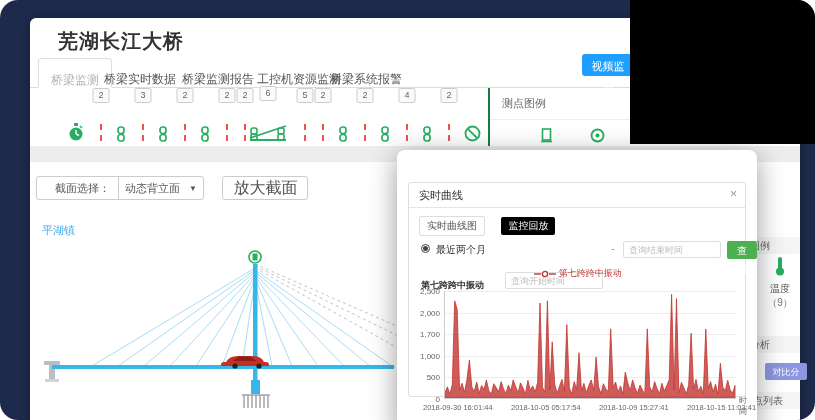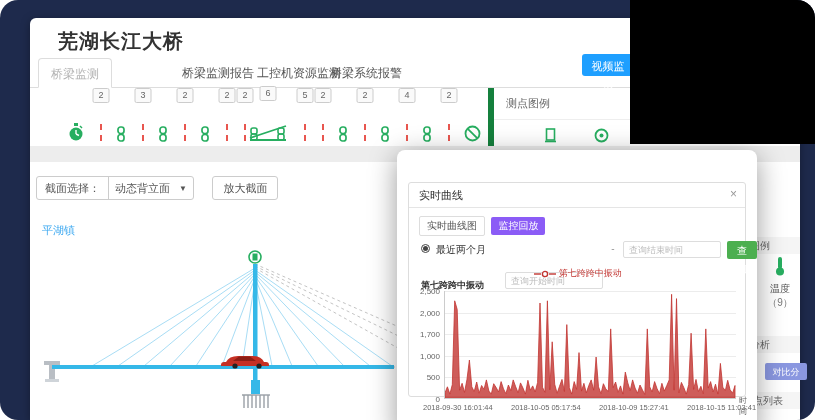--- a/index.html
+++ b/index.html
@@ -2,47 +2,47 @@
 <html><head>
 <meta charset="utf-8">
 <style>
   html,body{margin:0;padding:0;background:#fff;font-family:"Liberation Sans",sans-serif;}
   #stage{position:relative;width:815px;height:420px;border-radius:18px;overflow:hidden;background:#1e2a4c;}
 
   
   #main-window{position:absolute;left:30px;top:18px;width:770px;height:402px;background:#fff;border-radius:6px 6px 0 0;box-shadow:0 2px 10px rgba(0,0,0,.35);}
   .page-title{position:absolute;left:28px;top:10px;font-size:20px;color:#333;font-weight:bold;letter-spacing:1px;}
   .tabbar{position:absolute;left:0;top:40px;width:100%;height:30px;border-bottom:1px solid #ddd;box-sizing:border-box;}
-  .tab{position:absolute;top:0;height:30px;line-height:30px;font-size:12px;color:#555;padding:0 12px;cursor:pointer;}
+  .tab{position:absolute;top:0;height:30px;line-height:30px;font-size:12px;color:#555;padding:6px 12px;cursor:pointer;}
   .tab.active{background:#fff;border:1px solid #ddd;border-bottom:1px solid #fff;border-radius:4px 4px 0 0;color:#b3b3b3;top:0px;box-sizing:border-box;}
   .video-btn{position:absolute;left:552px;top:36px;width:52px;height:22px;background:#1e9fff;color:#fff;font-size:11px;border:none;border-radius:3px;line-height:22px;text-align:center;cursor:pointer;}
 
   
   #sensor-strip{position:absolute;left:8px;top:72px;width:450px;height:58px;}
   .strip-item{position:absolute;bottom:6px;}
   .badge{position:absolute;top:-36px;left:50%;transform:translateX(-50%);min-width:11px;padding:0 2px;height:13px;line-height:13px;border:1px solid #ccc;background:#fafafa;color:#666;font-size:9px;text-align:center;border-radius:2px;}
   .dashline{width:0;height:28px;border-left:2px dashed #e8564f;}
   .chain-icon svg,.stopwatch-icon svg,.ban-icon svg,.special-icon svg{display:block;}
 
   
-  #legend-panel{position:absolute;left:458px;top:70px;width:312px;height:80px;border-left:6px solid #15803d;box-sizing:border-box;}
+  #legend-panel{position:absolute;left:458px;top:70px;width:312px;height:80px;border-left:2px solid #15803d;box-sizing:border-box;}
   #legend-panel .hd{padding:8px 0 8px 12px;font-size:11px;color:#666;border-bottom:1px solid #eee;}
   #legend-panel .icons{position:relative;height:30px;}
   #legend-panel .icons span{position:absolute;top:8px;}
 
   
   #divider-strip{position:absolute;left:0;top:128px;width:770px;height:16px;background:#ededed;}
 
   
   #section-controls{position:absolute;left:6px;top:158px;height:24px;}
-  .ctl-group{display:inline-flex;border:1px solid #ccc;border-radius:3px;height:22px;align-items:center;background:#fff;}
+  .ctl-group{display:inline-flex;border:1px solid #ccc;border-radius:3px;height:22px;align-items:center;background:#fff;padding-left:10px;}
   .ctl-label{font-size:11px;color:#555;padding:0 8px;border-right:1px solid #ccc;height:22px;line-height:22px;}
   .ctl-select{font-size:11px;color:#555;padding:0 6px;min-width:72px;display:inline-flex;justify-content:space-between;align-items:center;cursor:pointer;}
   .ctl-select .arrow{font-size:8px;color:#555;margin-left:6px;}
-  .zoom-btn{display:inline-block;margin-left:14px;height:22px;line-height:22px;border:1px solid #ccc;border-radius:3px;background:#fff;font-size:11px;color:#555;padding:0 10px;cursor:pointer;vertical-align:top;}
+  .zoom-btn{display:inline-block;margin-left:14px;height:22px;line-height:22px;border:1px solid #ccc;border-radius:3px;background:#fff;font-size:16px;color:#555;padding:0 10px;cursor:pointer;vertical-align:top;}
 
   .bank-label{position:absolute;left:12px;top:205px;font-size:11px;color:#3aa7f0;}
   .bank-arrow{position:absolute;left:6px;top:222px;width:0;height:0;}
 
   
   .rp-band{position:absolute;left:458px;width:312px;height:17px;background:#f5f5f5;font-size:10px;color:#666;line-height:17px;text-align:right;padding-right:30px;box-sizing:border-box;}
   #rp-temp{position:absolute;left:725px;top:238px;width:50px;text-align:center;}
   #rp-temp .t-label{font-size:10px;color:#555;margin-top:2px;}
   #rp-temp .t-count{font-size:10px;color:#777;}
   .compare-btn{position:absolute;left:735px;top:345px;width:42px;height:17px;background:#8a97e0;color:#fff;font-size:9px;border:none;border-radius:2px;line-height:17px;text-align:center;cursor:pointer;}
@@ -55,21 +55,21 @@
 
   
   #modal-card{position:absolute;left:397px;top:150px;width:360px;height:286px;background:#fff;border-radius:8px;box-shadow:0 6px 28px rgba(0,0,0,.4);}
   #modal-dialog{position:absolute;left:11px;top:32px;width:338px;height:215px;border:1px solid #ddd;border-radius:3px;background:#fff;box-sizing:border-box;}
   .modal-titlebar{position:relative;height:24px;border-bottom:1px solid #e5e5e5;}
   .modal-title{position:absolute;left:10px;top:5px;font-size:11px;color:#333;}
   .modal-close{position:absolute;right:8px;top:4px;font-size:12px;color:#999;cursor:pointer;}
   .modal-tabs{position:absolute;left:10px;top:32px;height:18px;}
   .mtab{display:inline-block;height:18px;line-height:18px;font-size:10px;padding:0 7px;border-radius:2px;cursor:pointer;}
   .mtab.plain{border:1px solid #ddd;color:#555;background:#fff;}
-  .mtab.blue{background:#8b5cf6;color:#fff;margin-left:2px;}
+  .mtab.blue{background:#000000;color:#fff;margin-left:12px;}
   .query-row{position:absolute;left:10px;top:58px;width:318px;height:20px;}
   .radio{position:absolute;left:2px;top:3px;width:9px;height:9px;border:1px solid #444;border-radius:50%;box-sizing:border-box;}
   .radio::after{content:"";position:absolute;left:1px;top:1px;width:5px;height:5px;border-radius:50%;background:#444;}
   .radio-label{position:absolute;left:17px;top:2px;font-size:10px;color:#333;}
   .dt-input{position:absolute;top:0;height:17px;width:98px;border:1px solid #ddd;border-radius:2px;font-size:9px;color:#555;padding:0 5px;box-sizing:border-box;font-family:"Liberation Sans",sans-serif;}
   .dt-input::placeholder{color:#bbb;}
   #dt-start{left:86px;margin-top:31px;} #dt-end{left:204px;}
   .dt-sep{position:absolute;left:188px;top:2px;width:12px;text-align:center;font-size:10px;color:#999;}
   .query-btn{position:absolute;left:308px;top:0;width:30px;height:18px;background:#4caf50;color:#fff;font-size:10px;border:none;border-radius:2px;line-height:18px;text-align:center;cursor:pointer;}
   .chart-legend{position:absolute;left:0;top:84px;width:338px;text-align:center;font-size:9px;color:#c23531;}
@@ -85,20 +85,21 @@
 </head>
 <body>
 
 <div id="stage">
 
   <div id="main-window">
     <div class="page-title">芜湖长江大桥</div>
 
     <div class="tabbar">
         <div class="tab active" style="left: 8px;">桥梁监测</div>
+        <div class="tab" style="left: 62px;">桥梁实时数据</div>
         <div class="tab" style="left: 215px;">工控机资源监测</div>
         <div class="tab" style="left: 140px;">桥梁监测报告</div>
         <div class="tab" style="left: 288px;">桥梁系统报警</div>
       </div>
     <button class="video-btn">视频监控</button>
 
     <div id="sensor-strip">
         <span class="strip-item stopwatch-icon" style="left: 30px;">
           <svg width="16" height="20" viewBox="0 0 16 20">
             <rect x="6" y="1" width="4" height="3" fill="#27ae60"></rect>

